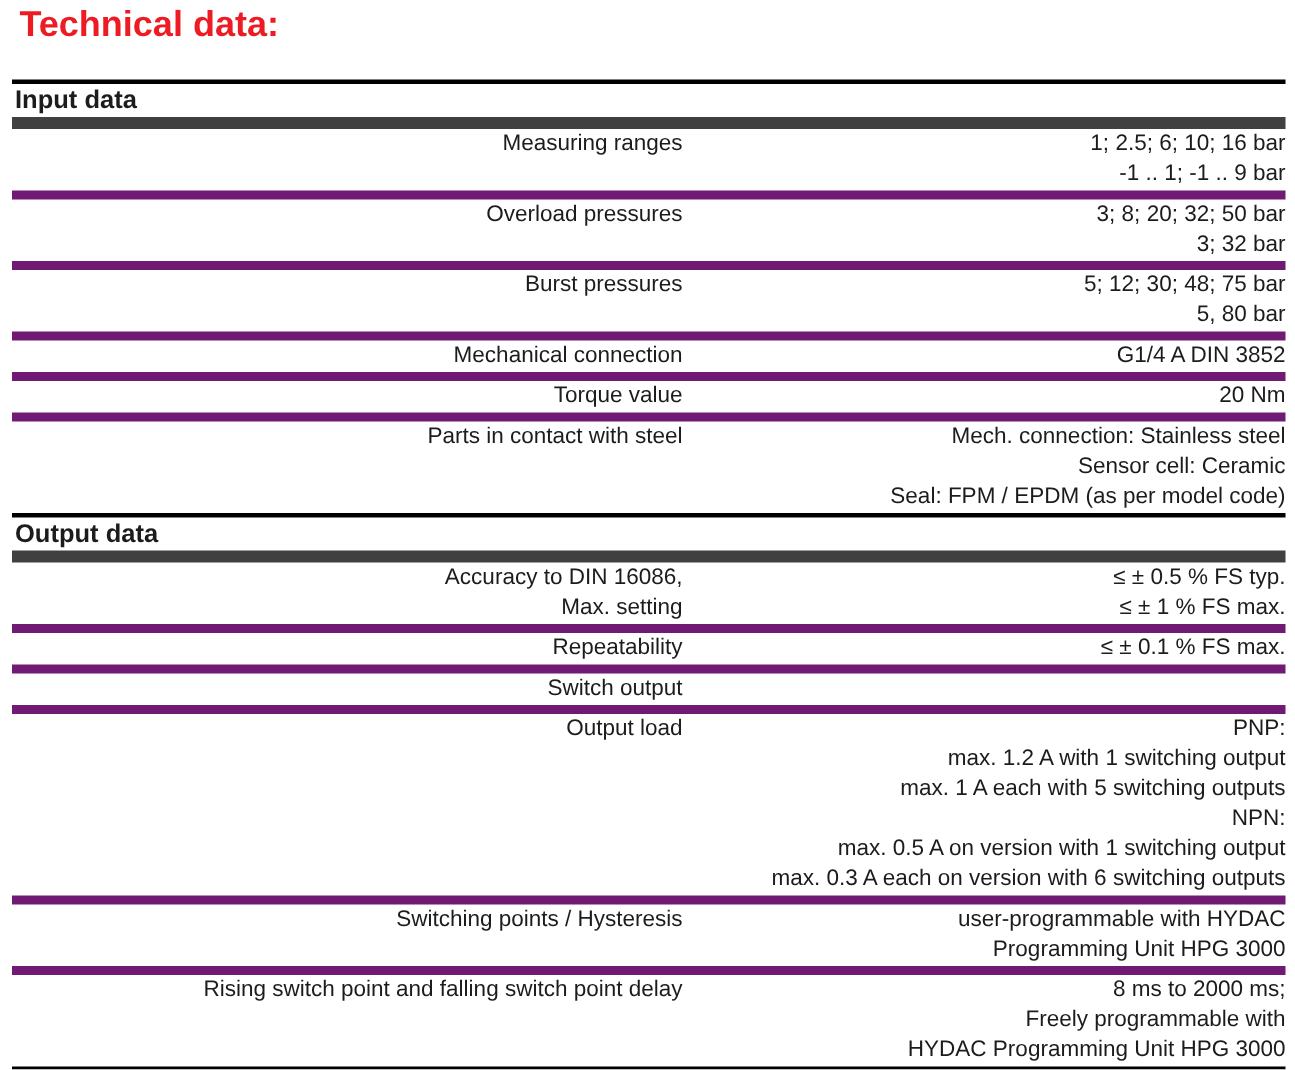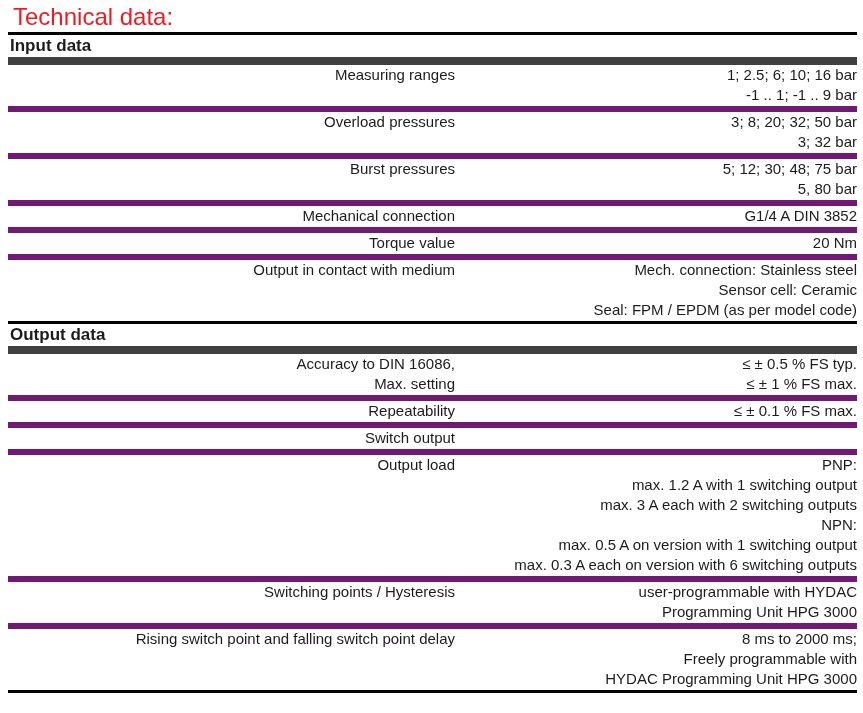--- a/index.html
+++ b/index.html
@@ -12,24 +12,24 @@
   .page {
     width: 863px;
     height: 713px;
     box-sizing: border-box;
     padding-left: 8px;
     overflow: hidden;
     background: #ffffff;
   }
   .page-title {
     font-size: 24px;
-    font-weight: normal;
+    font-weight: bold;
     color: #ed1c24;
     margin: 0;
-    padding: 4px 0 2px 5px;
+    padding: 4px 0 23px 5px;
     line-height: 26px;
   }
   .tech-table {
     width: 849px;
     border-bottom: 3px solid #000000;
   }
   .section {
     border-top: 3px solid #000000;
   }
   .section-header {
@@ -107,21 +107,21 @@
         <div class="row">
           <div class="cell label">
             <div class="line">Torque value</div>
           </div>
           <div class="cell value">
             <div class="line">20 Nm</div>
           </div>
         </div>
         <div class="row">
           <div class="cell label">
-            <div class="line">Output in contact with medium</div>
+            <div class="line">Parts in contact with steel</div>
           </div>
           <div class="cell value">
             <div class="line">Mech. connection: Stainless steel</div>
             <div class="line">Sensor cell: Ceramic</div>
             <div class="line">Seal: FPM / EPDM (as per model code)</div>
           </div>
         </div>
       </section>
       <section class="section">
         <div class="section-header">Output data</div>
@@ -148,21 +148,21 @@
             <div class="line">Switch output</div>
           </div>
         </div>
         <div class="row">
           <div class="cell label">
             <div class="line">Output load</div>
           </div>
           <div class="cell value">
             <div class="line">PNP:</div>
             <div class="line">max. 1.2 A with 1 switching output</div>
-            <div class="line">max. 3 A each with 2 switching outputs</div>
+            <div class="line">max. 1 A each with 5 switching outputs</div>
             <div class="line">NPN:</div>
             <div class="line">max. 0.5 A on version with 1 switching output</div>
             <div class="line">max. 0.3 A each on version with 6 switching outputs</div>
           </div>
         </div>
         <div class="row">
           <div class="cell label">
             <div class="line">Switching points / Hysteresis</div>
           </div>
           <div class="cell value">

